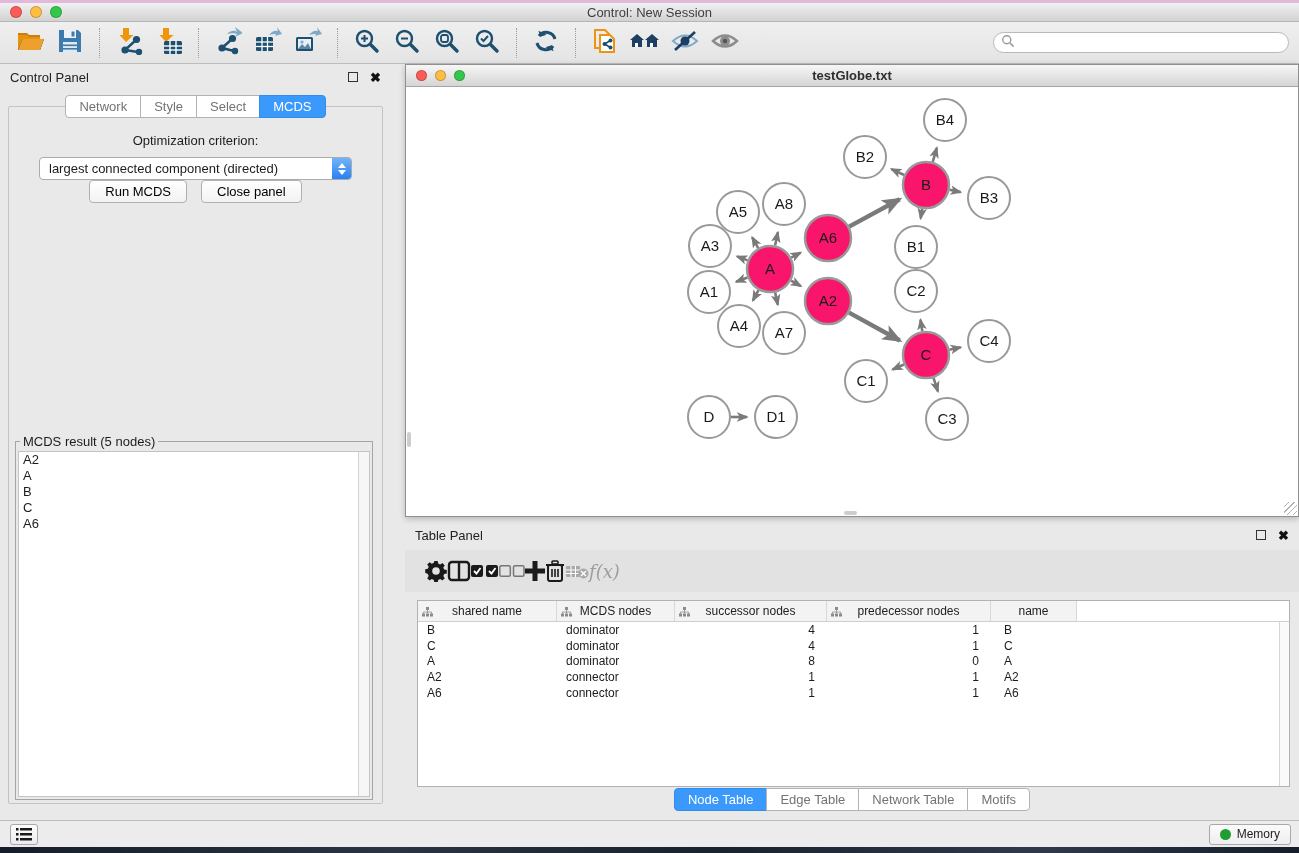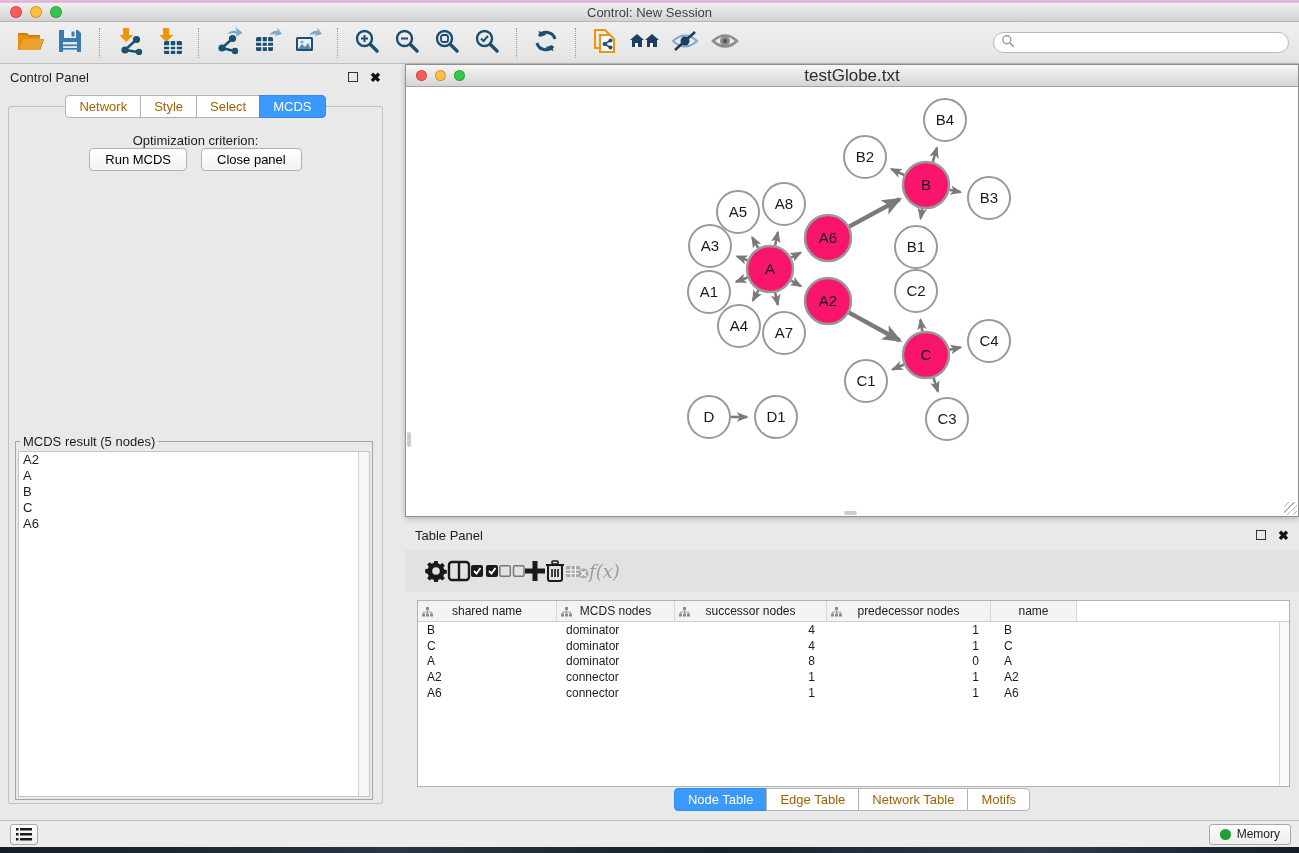--- a/index.html
+++ b/index.html
@@ -25,21 +25,21 @@
   
   .main { position:relative; height:756px; background:#e9e9e9; }
 
   
   .control-panel { position:absolute; left:0; top:0; width:391px; height:746px; }
   .panel-hdr { height:26px; display:flex; align-items:center; padding:0 10px; font-size:13px; color:#222; }
   .panel-hdr .spacer{flex:1}
   .float-ic { width:10px; height:10px; border:1.5px solid #333; margin-right:12px; }
   .close-ic { font-weight:bold; font-size:13px; color:#111; }
   .cp-tabs { position:absolute; left:0; right:0; top:31px; display:flex; justify-content:center; z-index:2; }
-  .tab { padding:3px 13px; background:#fff; border:1px solid #b3b3b3; margin-left:-1px; font-size:13px; color:#a16207; }
+  .tab { padding:3px 13px; background:#fff; border:1px solid #b3b3b3; margin-left:-1px; font-size:13px; color:#737373; }
   .tab:first-child{ border-radius:4px 0 0 4px; margin-left:0; }
   .tab:last-child{ border-radius:0 4px 4px 0; }
   .tab.active { background:#3b99fc; border-color:#2f8cf0; color:#fff; }
   .cp-box { position:absolute; left:8px; right:8px; top:42px; bottom:6px; border:1px solid #c3c3c3; border-radius:2px; background:#e9e9e9; }
   .opt-label { text-align:center; margin-top:26px; font-size:13px; }
   .dropdown { margin:9px auto 0; width:313px; height:23px; background:#fff; border:1px solid #ababab; border-radius:4px; display:flex; overflow:hidden; }
   .dd-value { flex:1; font-size:13px; line-height:21px; padding-left:9px; white-space:nowrap; overflow:hidden; }
   .dd-step { width:19px; background:linear-gradient(#70b3f9,#2a80f3); display:flex; flex-direction:column; align-items:center; justify-content:center; gap:2px; }
   .arr-up { width:0;height:0;border-left:4px solid transparent;border-right:4px solid transparent;border-bottom:5px solid #fff; }
   .arr-dn { width:0;height:0;border-left:4px solid transparent;border-right:4px solid transparent;border-top:5px solid #fff; }
@@ -47,21 +47,21 @@
   .pbtn { padding:3px 15px; background:linear-gradient(#ffffff,#f2f2f2); border:1px solid #b0b0b0; border-radius:4px; font-size:13px; font-family:"Liberation Sans",sans-serif; }
   .result-group { position:absolute; left:6px; right:9px; top:334px; bottom:3px; border:1px solid #a5a5a5; }
   .result-legend { position:absolute; top:-8px; left:4px; background:#e9e9e9; padding:0 3px; font-size:13px; }
   .result-list { position:absolute; left:2px; right:2px; top:9px; bottom:2px; background:#fff; border:1px solid #c4c4c4; overflow:hidden; }
   .result-scroll { position:absolute; right:0; top:0; bottom:0; width:11px; background:#f6f6f6; border-left:1px solid #d4d4d4; }
   .list-item { font-size:13px; line-height:16px; padding-left:4px; }
 
   
   .net-window { position:absolute; left:405px; top:0; width:894px; height:453px; border:1px solid #8f8f8f; box-shadow:0 2px 6px rgba(0,0,0,.22); background:#fff; }
   .net-titlebar { height:22px; background:linear-gradient(#f6f6f6,#d5d5d5); border-bottom:1px solid #a5a5a5; display:flex; align-items:center; position:relative; }
-  .net-title { position:absolute; left:0; right:0; text-align:center; font-size:17px; color:#2e2e2e; }
+  .net-title { position:absolute; left:0; right:0; text-align:center; font-size:13px; color:#2e2e2e;font-weight:bold; }
   .net-canvas { position:relative; width:892px; height:429px; background:#fff; }
   .resize-grip { position:absolute; right:1px; bottom:1px; width:13px; height:13px;
      background:repeating-linear-gradient(135deg, transparent 0 3px, #b3b3b3 3px 4px); }
   .vscroll-hint { position:absolute; left:1px; top:345px; width:4px; height:15px; background:#cdcdcd; border-radius:2px; }
   .hscroll-hint { position:absolute; left:438px; bottom:1px; width:13px; height:4px; background:#cdcdcd; border-radius:2px; }
 
   
   .table-panel { position:absolute; left:405px; top:458px; width:894px; height:290px; }
   .tp-toolbar { position:absolute; left:0; right:0; top:28px; height:42px; background:#e2e2e2; display:flex; align-items:center; padding-left:20px; }
   .tp-ic { display:flex; align-items:center; justify-content:center; }
@@ -273,20 +273,27 @@
         <span class="close-ic">✖</span>
       </div>
       <div class="cp-tabs" id="cp-tabs">
           <div class="tab">Network</div>
           <div class="tab">Style</div>
           <div class="tab">Select</div>
           <div class="tab active">MCDS</div>
         </div>
       <div class="cp-box">
         <div class="opt-label">Optimization criterion:</div>
+        <div class="dropdown">
+          <div class="dd-value">largest connected component (directed)</div>
+          <div class="dd-step">
+              <span class="arr-up"></span>
+              <span class="arr-dn"></span>
+            </div>
+        </div>
         <div class="btn-row">
           <button class="pbtn">Run MCDS</button>
           <button class="pbtn">Close panel</button>
         </div>
         <div class="result-group">
           <div class="result-legend">MCDS result (5 nodes)</div>
           <div class="result-list" id="mcds-list">
             <div class="result-scroll"></div>
           <div class="list-item">A2</div>
               <div class="list-item">A</div>

